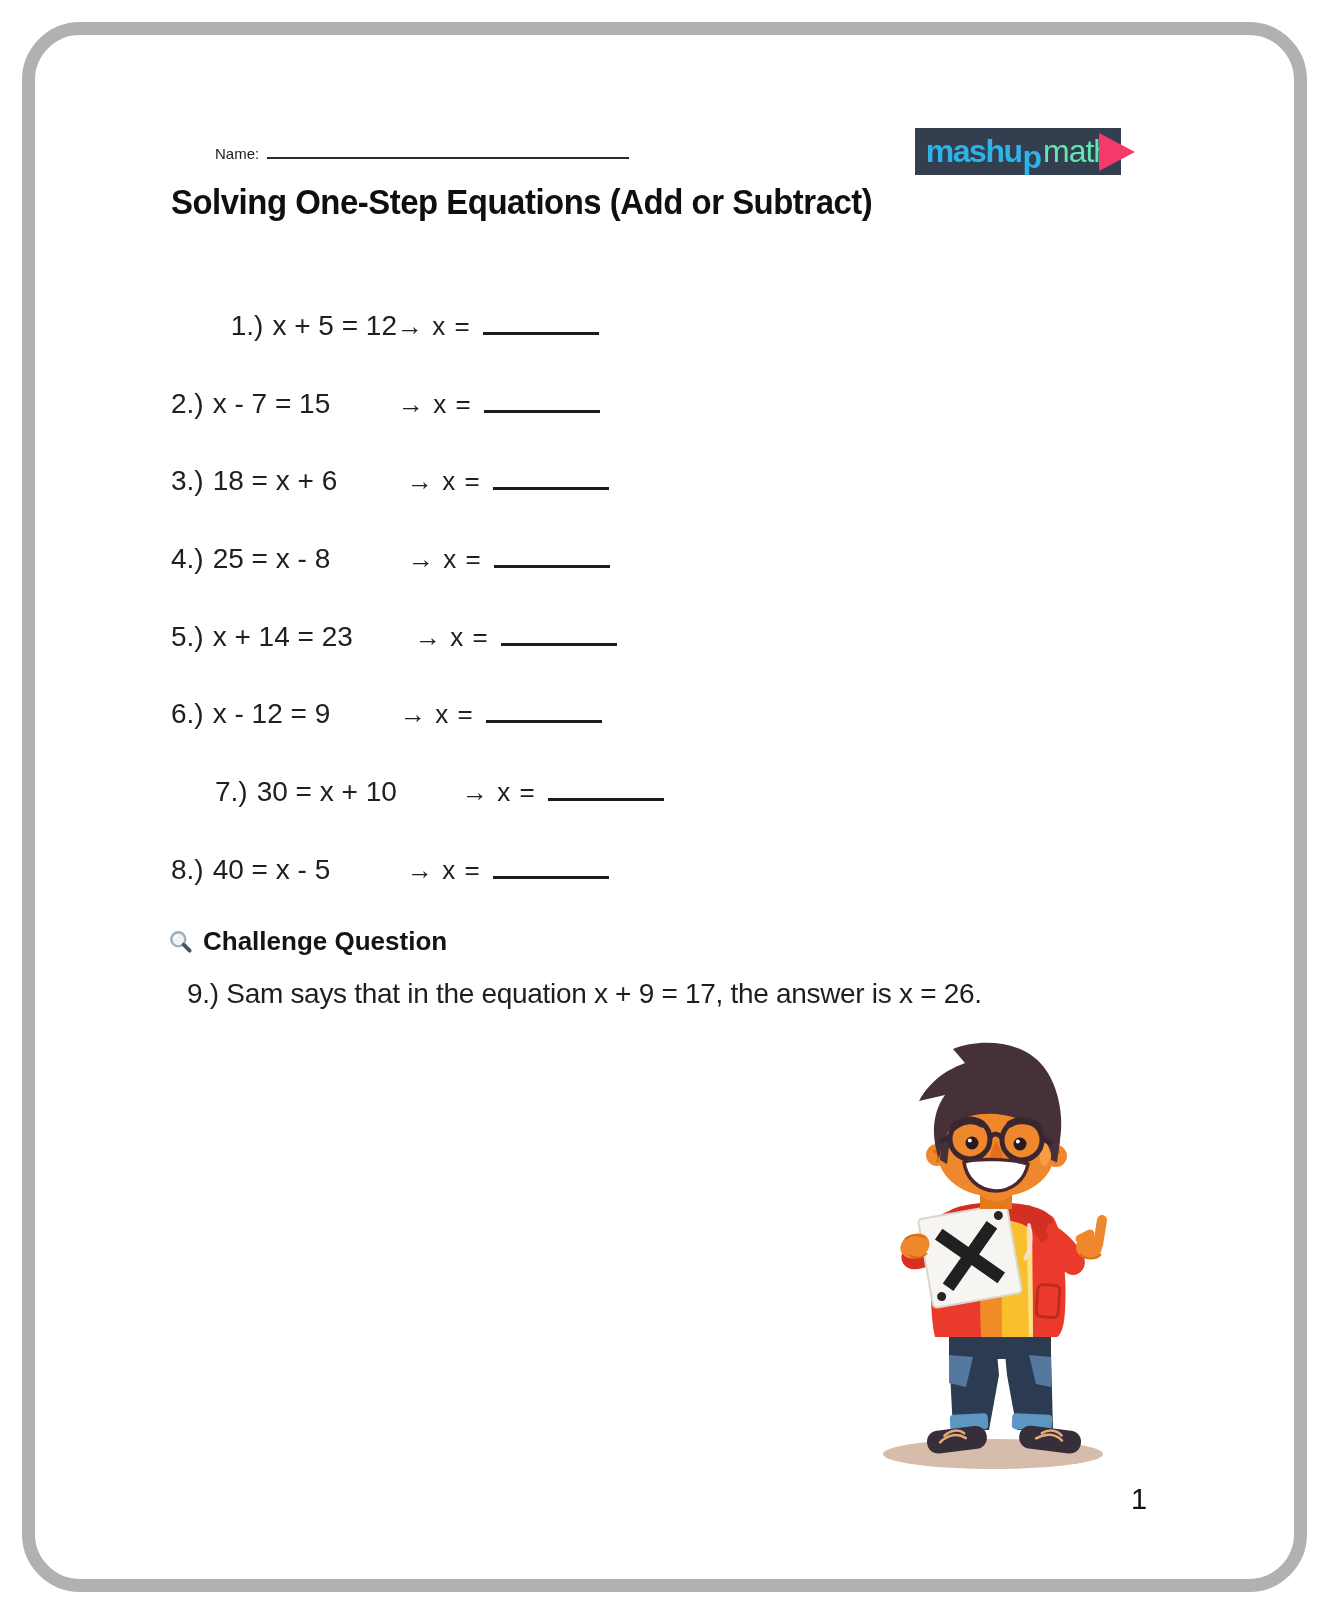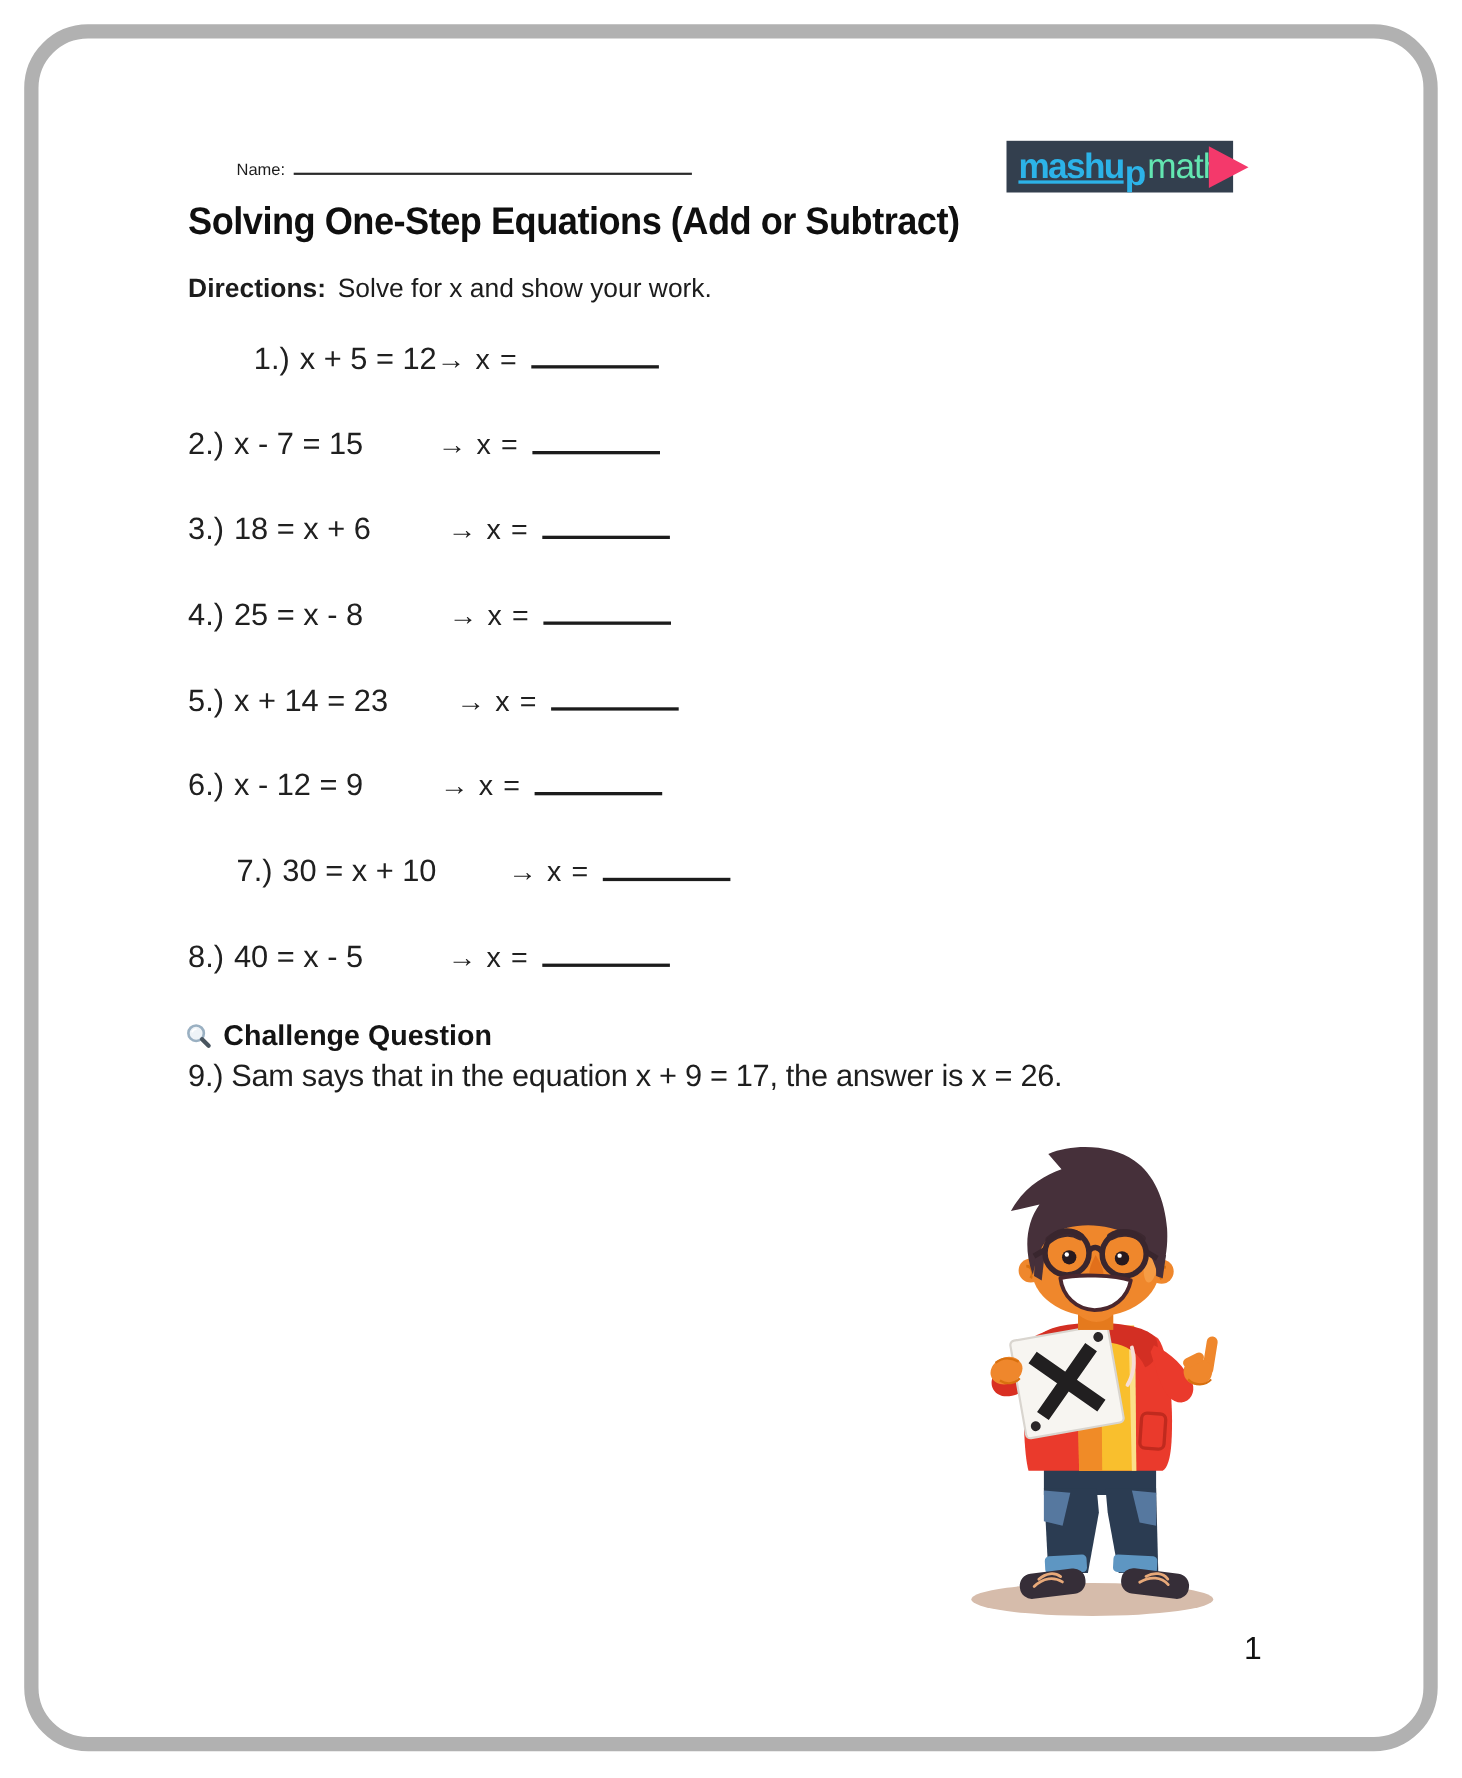--- a/index.html
+++ b/index.html
@@ -11,21 +11,21 @@
   .page{position:absolute;inset:0;}
   .page-border{
     position:absolute;left:22px;top:22px;width:1285px;height:1570px;
     border:13px solid #b1b1b1;border-radius:58px;box-sizing:border-box;
   }
   
   .logo{
     position:absolute;left:915px;top:128px;width:206px;height:47px;
     background:#333f4e;display:flex;align-items:center;justify-content:center;
   }
-  .logo-w1{font-weight:bold;font-size:32px;color:#2cb3e8;letter-spacing:-1.5px;text-decoration:underline;}
+  .logo-w1{font-weight:bold;font-size:32px;color:#2cb3e8;letter-spacing:-1.5px;}
   .logo-p{font-weight:bold;font-size:32px;color:#2cb3e8;display:inline-block;transform:translateY(6px);margin:0 1px;}
   .logo-w2{font-weight:normal;font-size:32px;color:#63e6b1;letter-spacing:-1px;}
   .logo-tri{
     position:absolute;left:184px;top:5px;width:0;height:0;
     border-left:36px solid #f4396b;border-top:19px solid transparent;border-bottom:19px solid transparent;
   }
   
   .name-row{position:absolute;left:171px;top:137px;font-size:15px;white-space:nowrap;margin-left:44px;}
   .name-line{display:inline-block;width:362px;height:20px;border-bottom:2px solid #2a2a2a;margin-left:8px;}
   
@@ -48,21 +48,21 @@
   .problem-row:nth-of-type(8){top:854px;} .problem-row:nth-of-type(8) .eq{width:236px;}
   .eq{display:inline-block;}
   .eq-num{margin-right:9px;}
   .arrow-part{font-size:26px;letter-spacing:1px;}
   .blank{display:inline-block;width:116px;height:22px;border-bottom:3px solid #1c1c1c;margin-left:12px;}
   
   .challenge-heading{
     position:absolute;left:168px;top:926px;margin:0;font-size:26px;font-weight:bold;color:#141414;
     display:flex;align-items:center;gap:9px;
   }
-  .challenge-line{position:absolute;left:171px;margin:0;font-size:28px;letter-spacing:-0.3px;color:#1e1e1e;white-space:nowrap;}
+  .challenge-line{position:absolute;left:171px;margin:16px;font-size:28px;letter-spacing:-0.3px;color:#1e1e1e;white-space:nowrap;}
   .challenge-line.l1{top:962px;}
   .challenge-line.l2{top:996px;}
   
   .footer{position:absolute;left:171px;top:1487px;width:912px;text-align:center;font-size:21px;color:#8f8f8f;white-space:nowrap;}
   .footer-link{text-decoration:underline;color:#8f8f8f;}
   .page-num{position:absolute;left:1131px;top:1483px;font-size:29px;color:#111;}
   
   .boy{position:absolute;left:853px;top:1033px;width:260px;height:440px;}
 </style>
 </head>
@@ -77,22 +77,20 @@
       <span class="logo-w2">math</span>
     <span class="logo-tri"></span>
   </div>
 
   <div class="name-row">
     <span>Name:</span><span class="name-line"></span>
   </div>
 
   <h1 class="title">Solving One-Step Equations (Add or Subtract)</h1>
 
-  <p class="directions"><b>Directions:</b>
-    <span>Solve for x and show your work.</span></p>
 
   <div class="problems">
     <div class="problem-row">
       <span class="eq"><span class="eq-num">1.)</span><span>x + 5 = 12</span></span><span class="arrow-part">→ x =</span><span class="blank"></span>
     </div>
     <div class="problem-row">
       <span class="eq"><span class="eq-num">2.)</span><span>x - 7 = 15</span></span><span class="arrow-part">→ x =</span><span class="blank"></span>
     </div>
     <div class="problem-row">
       <span class="eq"><span class="eq-num">3.)</span><span>18 = x + 6</span></span><span class="arrow-part">→ x =</span><span class="blank"></span>

